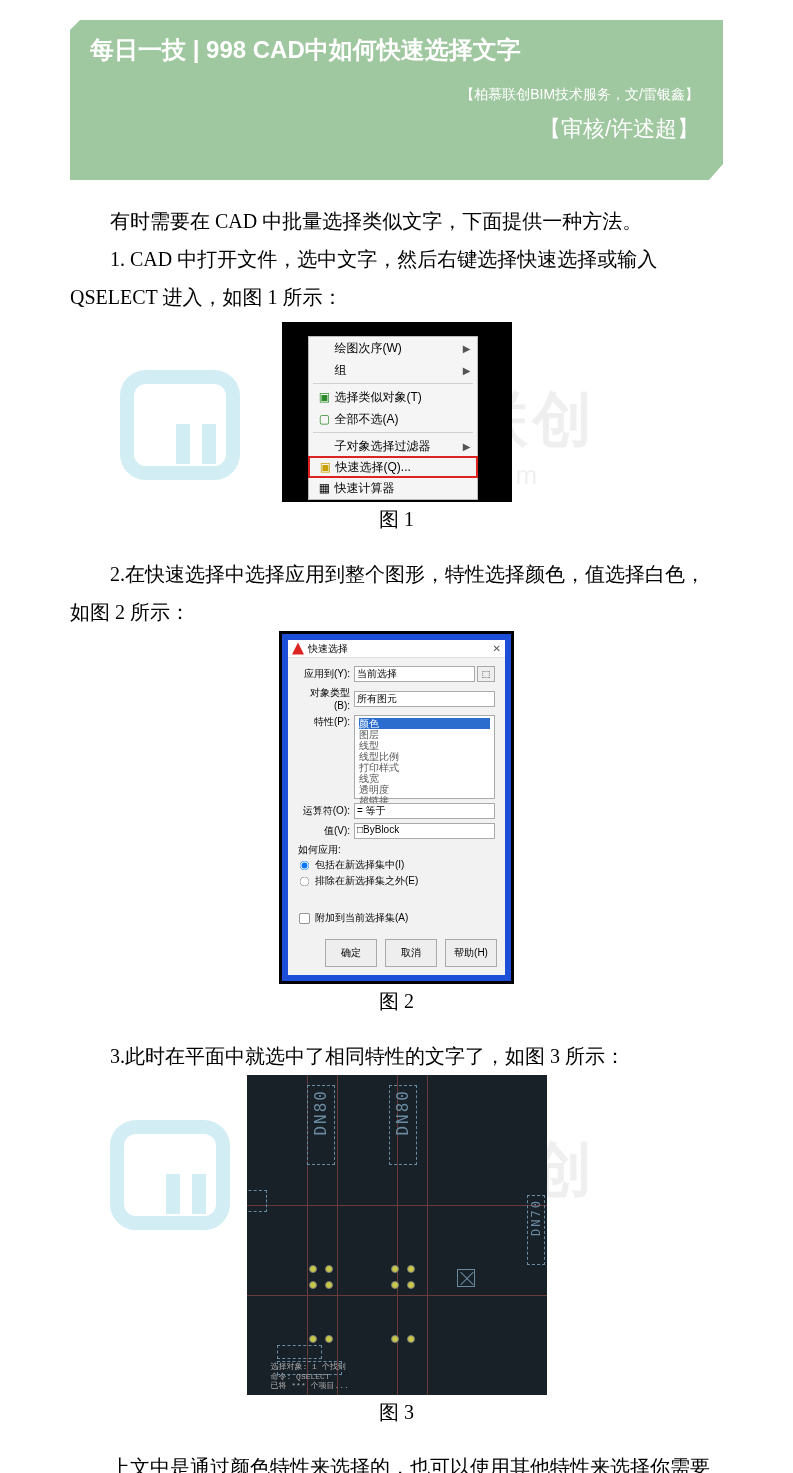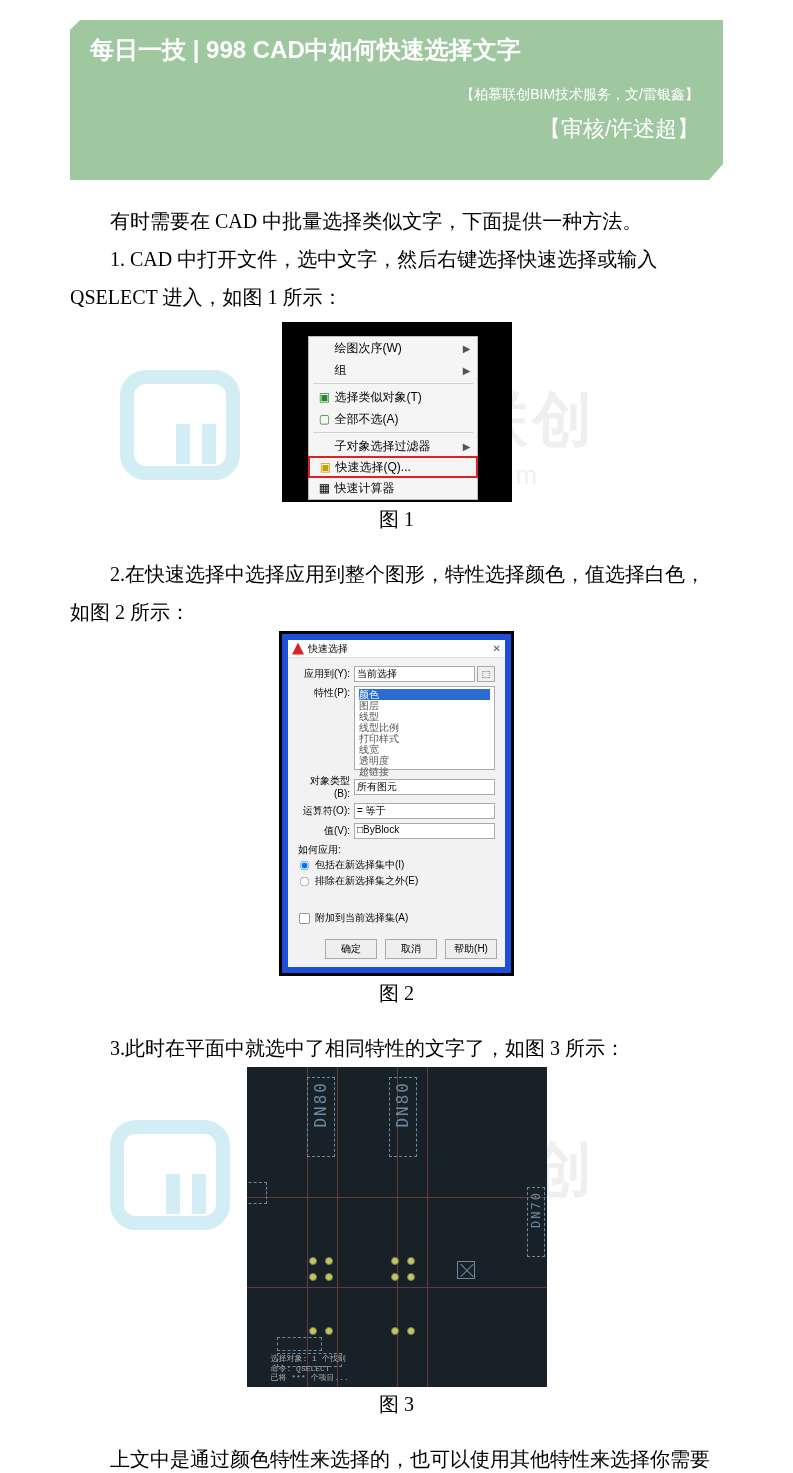--- a/index.html
+++ b/index.html
@@ -86,21 +86,21 @@
     font-size:10px; line-height:1.1; color:#555;
   }
   .listbox div:first-child { background:#2a6dcf; color:#fff; }
   .grp { margin-top:4px; }
   .radio-row { font-size:10px; line-height:1.6; }
   .radio-row input { vertical-align:middle; margin-right:4px; transform:scale(.75); }
   .chk-row { font-size:10px; margin-top:22px; }
   .chk-row input { vertical-align:middle; margin-right:4px; transform:scale(.85); }
   .dlg-foot { display:flex; justify-content:flex-end; gap:8px; padding:6px 8px 8px; }
   .dlg-foot button {
-    width:52px; height:20px; background:#eee; border:1px solid #aaa; font-size:10px;
+    width:52px; height:28px; background:#eee; border:1px solid #aaa; font-size:10px;
   }
 
   
   .fig3-wrap { display:flex; justify-content:center; }
   .fig3 {
     width:300px; height:320px; background:#182028; position:relative; overflow:hidden;
     font-family:"Courier New",monospace; color:#888; font-size:10px;
   }
   .fig3 .red-line { position:absolute; background:#6a3a3a; }
   .fig3 .dash-box { position:absolute; border:1px dashed #6a8aa0; }
@@ -203,44 +203,44 @@
           <span class="a-icon"></span>
           <span>快速选择</span>
           <span class="close">✕</span>
         </div>
         <div class="dlg-body">
           <div class="drow">
             <div class="lab">应用到(Y):</div>
             <div class="ctrl cmb">
               <div class="sel">当前选择</div>
               <div class="pickbtn">⬚</div>
+            </div>
+          </div>
+          <div class="drow">
+            <div class="lab">对象类型(B):</div>
+            <div class="ctrl cmb">
+              <div class="sel">所有图元</div>
             </div>
           </div>
           <div class="drow" style="align-items:flex-start">
             <div class="lab">特性(P):</div>
             <div class="ctrl">
               <div class="listbox">
                 <div>颜色</div>
                 <div>图层</div>
                 <div>线型</div>
                 <div>线型比例</div>
                 <div>打印样式</div>
                 <div>线宽</div>
                 <div>透明度</div>
                 <div>超链接</div>
               </div>
             </div>
           </div>
           <div class="drow">
-            <div class="lab">对象类型(B):</div>
-            <div class="ctrl cmb">
-              <div class="sel">所有图元</div>
-            </div>
-          </div>
-          <div class="drow">
             <div class="lab">运算符(O):</div>
             <div class="ctrl cmb">
               <div class="sel">= 等于</div>
             </div>
           </div>
           <div class="drow">
             <div class="lab">值(V):</div>
             <div class="ctrl cmb">
               <div class="sel">□ByBlock</div>
             </div>

